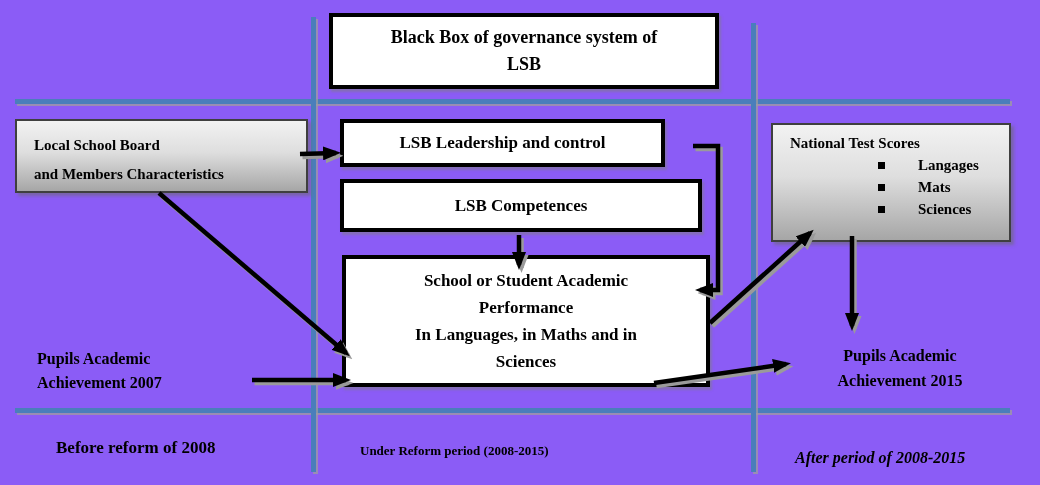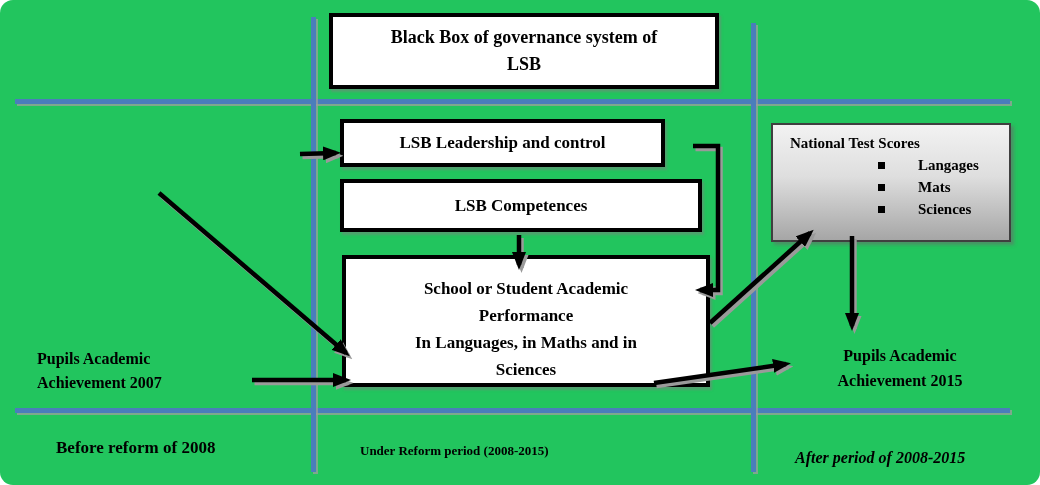--- a/index.html
+++ b/index.html
@@ -1,20 +1,19 @@
 <!DOCTYPE html>
 <html><head>
 <meta charset="utf-8">
 <style>
   html,body{margin:0;padding:0;background:#ffffff;}
   .canvas{
-    position:relative;width:1040px;height:485px;background:#22c55e;
+    position:relative;width:1040px;height:485px;background:#8b5cf6;
     font-family:"Liberation Serif","DejaVu Serif",serif;font-weight:bold;color:#000;
     overflow:hidden;
-    border-radius:13px;
   }
   .bluebar{
     position:absolute;background:#4a7ebb;
     box-shadow:2px 2px 0 rgba(158,158,158,0.75);
   }
   .blackbox{
     position:absolute;box-sizing:border-box;border:4px solid #000;background:#fff;
     display:flex;flex-direction:column;justify-content:center;align-items:center;
     text-align:center;box-shadow:2px 3px 2px rgba(125,125,125,0.5);
   }
@@ -48,30 +47,34 @@
   <div class="bluebar" style="left:15px;top:99px;width:995px;height:5px;"></div>
   <div class="bluebar" style="left:15px;top:408px;width:995px;height:5px;"></div>
   <div class="bluebar" style="left:311px;top:17px;width:5px;height:455px;"></div>
   <div class="bluebar" style="left:751px;top:23px;width:5px;height:449px;"></div>
 
   <div class="blackbox title-box" style="left:329px;top:13px;width:390px;height:76px;">
     <div>Black Box of governance system of</div>
     <div>LSB</div>
   </div>
 
+  <div class="gradbox board-box" style="left:15px;top:119px;width:293px;height:74px;">
+    <div>Local School Board</div>
+    <div>and Members Characteristics</div>
+  </div>
 
   <div class="blackbox mid-box" style="left:340px;top:119px;width:325px;height:48px;">
     <div>LSB Leadership and control</div>
   </div>
 
   <div class="blackbox mid-box" style="left:340px;top:179px;width:362px;height:53px;">
     <div>LSB Competences</div>
   </div>
 
-  <div class="blackbox perf-box" style="left:342px;top:255px;width:368px;height:132px;justify-content:flex-end;">
+  <div class="blackbox perf-box" style="left:342px;top:255px;width:368px;height:132px;">
     <div>School or Student Academic</div>
     <div>Performance</div>
     <div>In Languages, in Maths and in</div>
     <div>Sciences</div>
   </div>
 
   <div class="gradbox" style="left:771px;top:123px;width:240px;height:119px;">
     <div class="scores-title">National Test Scores</div>
     <div class="scores-item">
       <span class="sq"></span>

